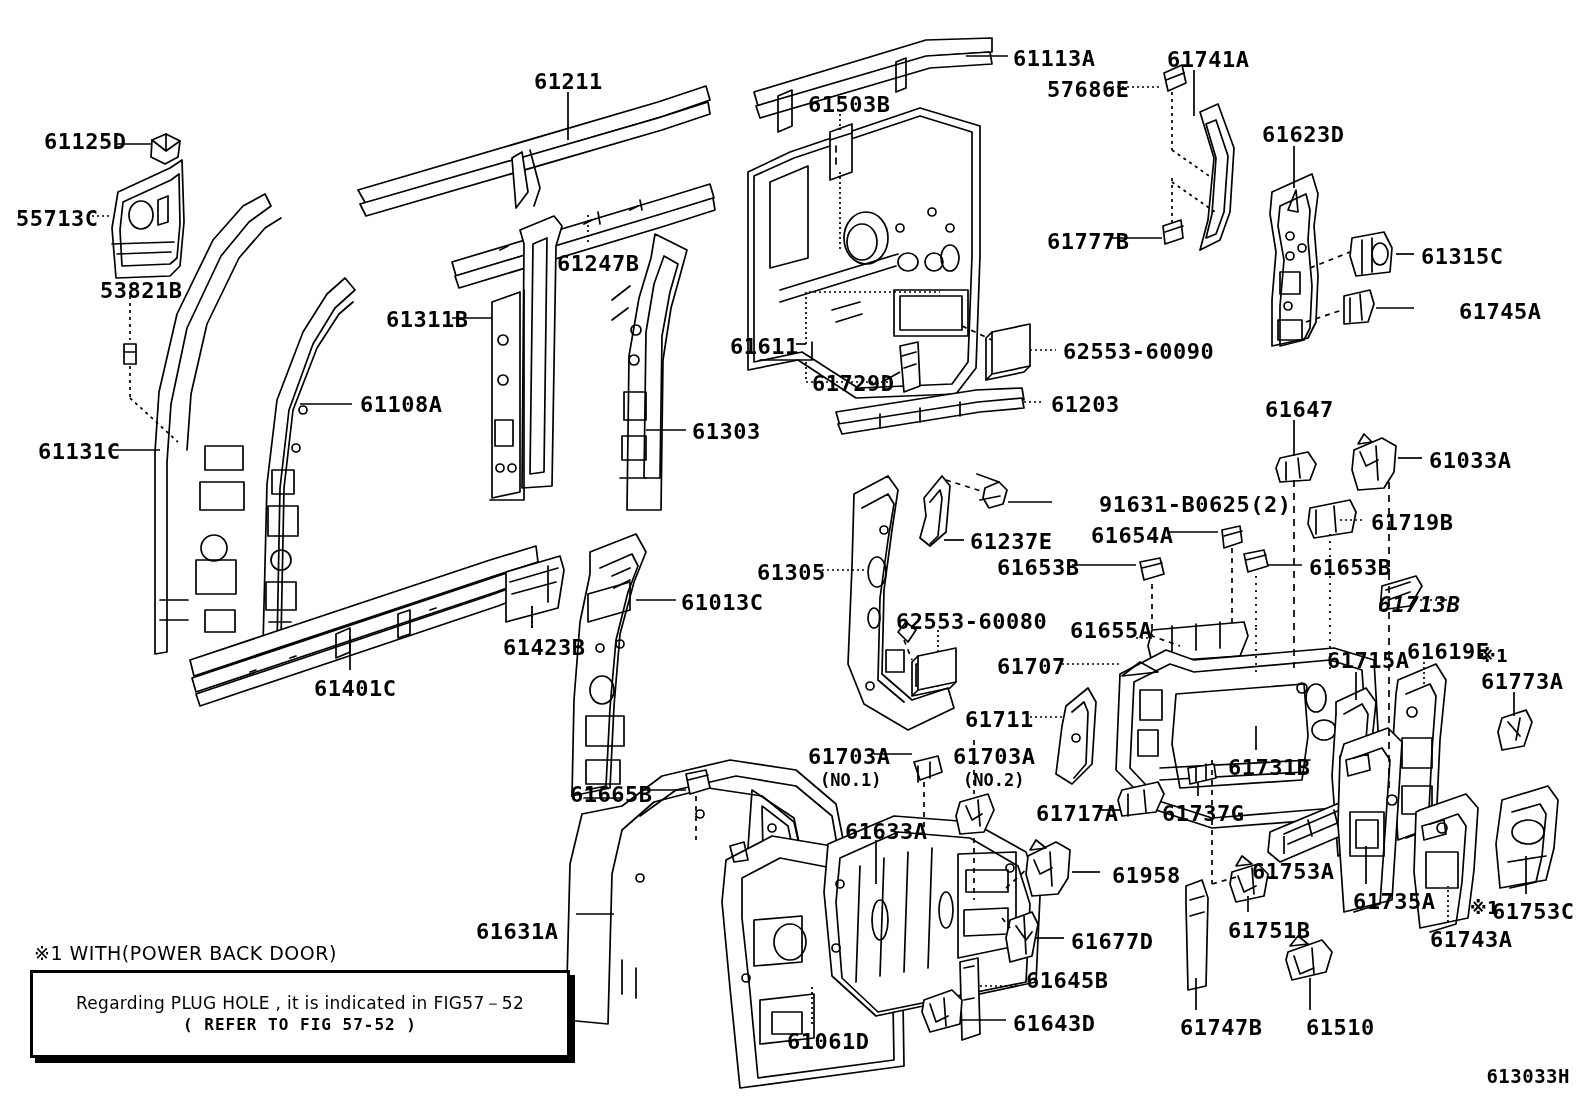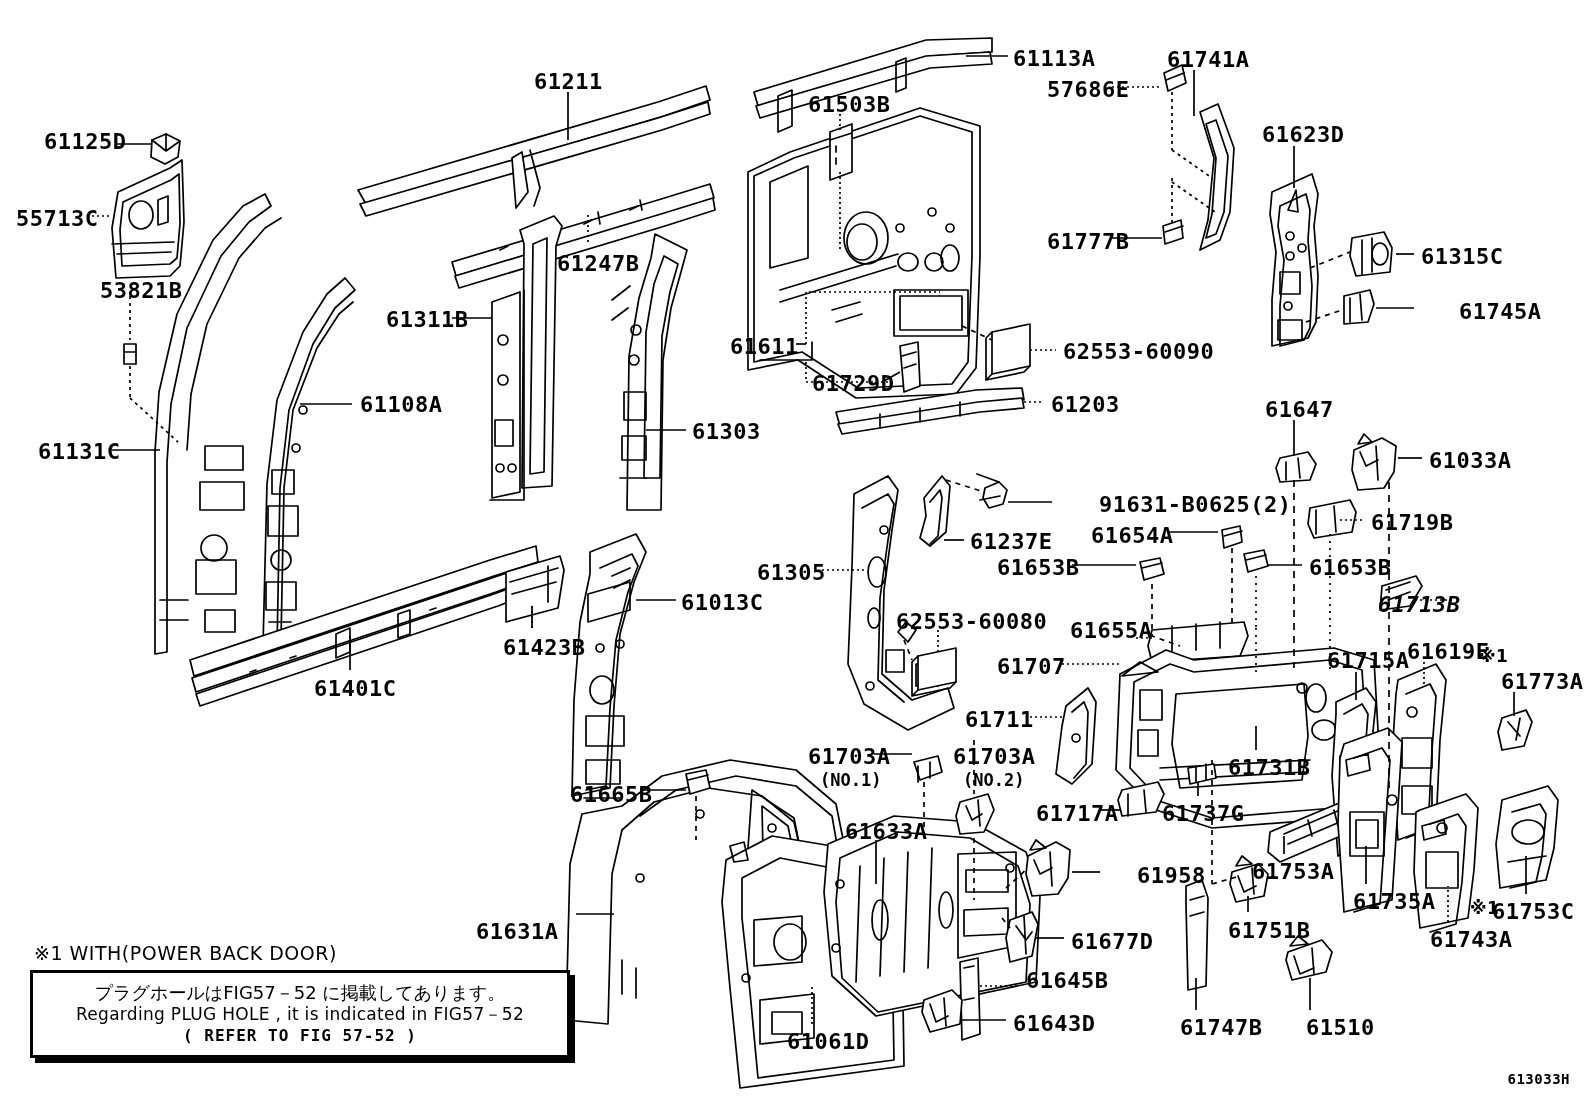--- a/index.html
+++ b/index.html
@@ -34,21 +34,21 @@
     background:#fff;
     display:flex;flex-direction:column;align-items:center;justify-content:center;
   }
   #notebox .ln{white-space:nowrap;line-height:1.28;}
   .jp{font-family:"DejaVu Sans","Liberation Sans",sans-serif;font-size:18px;}
   .en{font-family:"DejaVu Sans","Liberation Sans",sans-serif;font-size:17px;letter-spacing:0.3px;}
   .ref{font-family:"DejaVu Sans Mono","Liberation Mono",monospace;font-size:16px;font-weight:bold;letter-spacing:1px;}
   #figid{
     position:absolute;right:22px;bottom:12px;
     font-family:"DejaVu Sans Mono","Liberation Mono",monospace;
-    font-size:14px;font-weight:bold;letter-spacing:0.5px;
+    font-size:19px;font-weight:bold;letter-spacing:0.5px;
   }
 </style>
 </head>
 <body>
 
 <div id="canvas">
 
 <svg class="art" viewBox="0 0 1592 1099" xmlns="http://www.w3.org/2000/svg">
   <g fill="none" stroke="#000" stroke-width="1.7" stroke-linejoin="round" stroke-linecap="round">
 
@@ -578,46 +578,45 @@
       <div class="lbl" style="left: 997px; top: 557px;">61653B</div>
       <div class="lbl" style="left: 1309px; top: 557px;">61653B</div>
       <div class="lbl" style="left: 1371px; top: 512px;">61719B</div>
       <div class="lbl" style="left: 1378px; top: 594px; font-style: italic;">61713B</div>
       <div class="lbl" style="left: 1070px; top: 620px;">61655A</div>
       <div class="lbl" style="left: 896px; top: 611px;">62553-60080</div>
       <div class="lbl" style="left: 997px; top: 656px;">61707</div>
       <div class="lbl" style="left: 965px; top: 709px;">61711</div>
       <div class="lbl" style="left: 1327px; top: 650px;">61715A</div>
       <div class="lbl" style="left: 1407px; top: 641px;">61619E</div>
-      <div class="lbl" style="left: 1481px; top: 671px; margin-left: 20px;">61773A</div>
+      <div class="lbl" style="left: 1481px; top: 671px;">61773A</div>
       <div class="lbl star" style="left: 1479px; top: 648px;">※1</div>
       <div class="lbl" style="left: 1228px; top: 757px;">61731B</div>
       <div class="lbl" style="left: 808px; top: 746px;">61703A</div>
       <div class="sub" style="left: 820px; top: 772px;">(NO.1)</div>
       <div class="lbl" style="left: 953px; top: 746px;">61703A</div>
       <div class="sub" style="left: 963px; top: 772px;">(NO.2)</div>
       <div class="lbl" style="left: 1036px; top: 803px;">61717A</div>
       <div class="lbl" style="left: 1162px; top: 803px;">61737G</div>
-      <div class="lbl" style="left: 1137px; top: 865px;">61958</div>
+      <div class="lbl" style="left: 1112px; top: 865px;">61958</div>
       <div class="lbl" style="left: 1252px; top: 861px;">61753A</div>
       <div class="lbl" style="left: 1071px; top: 931px;">61677D</div>
       <div class="lbl" style="left: 1026px; top: 940px; margin-top: 30px;">61645B</div>
       <div class="lbl" style="left: 1013px; top: 1013px;">61643D</div>
       <div class="lbl" style="left: 1353px; top: 891px;">61735A</div>
       <div class="lbl" style="left: 1430px; top: 929px;">61743A</div>
       <div class="lbl" style="left: 1492px; top: 901px;">61753C</div>
       <div class="lbl star" style="left: 1470px; top: 900px;">※1</div>
       <div class="lbl" style="left: 1228px; top: 920px;">61751B</div>
       <div class="lbl" style="left: 1180px; top: 1017px;">61747B</div>
       <div class="lbl" style="left: 1306px; top: 1017px;">61510</div>
     </div>
 
 <div class="note-mark" id="footnote" style="left:34px;top:944px;">※1 WITH(POWER BACK DOOR)</div>
 
 <div id="notebox">
-  <div class="ln jp">プラグホールはFIG57－52 に掲載してあります。</div>
   <div class="ln en">Regarding  PLUG  HOLE , it is  indicated  in  FIG57－52</div>
   <div class="ln ref">(  REFER TO FIG 57-52 )</div>
 </div>
 
 <div id="figid">613033H</div>
 
 </div>
 
 </body></html>

